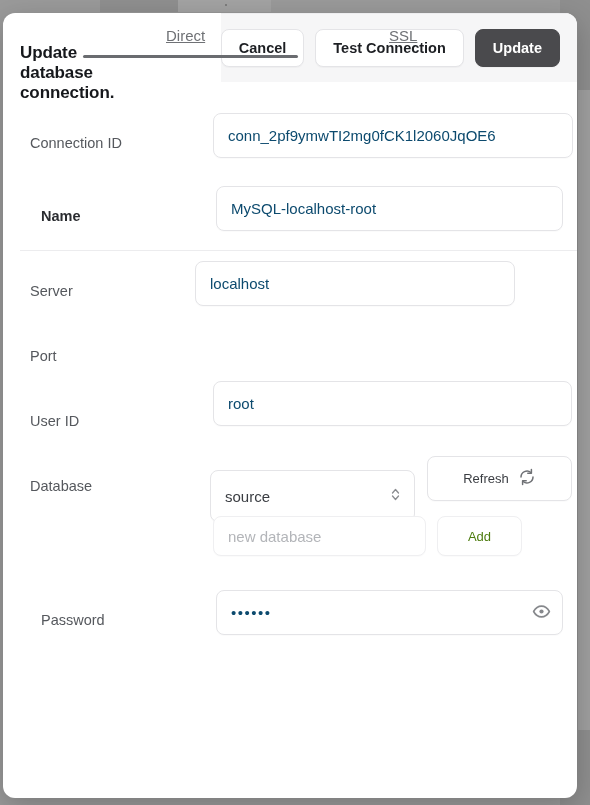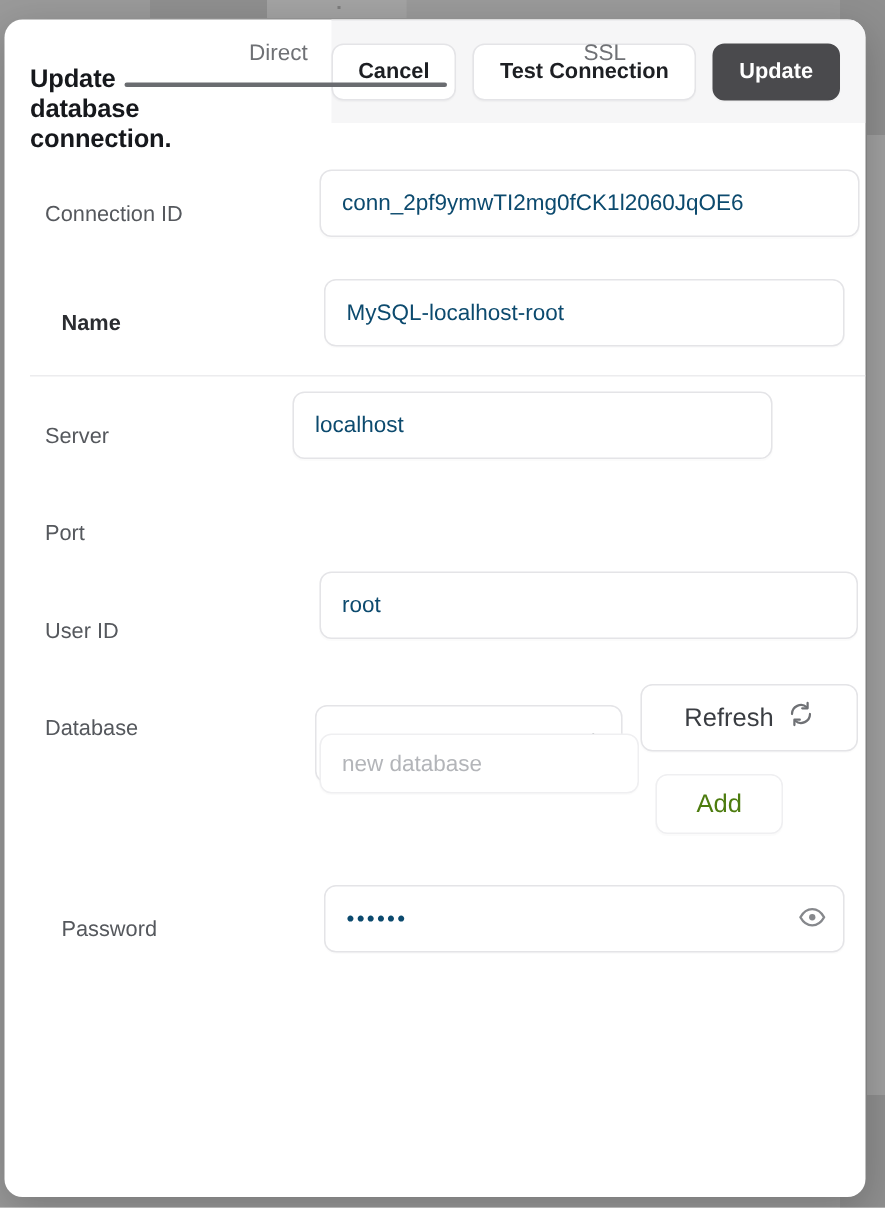--- a/index.html
+++ b/index.html
@@ -77,20 +77,21 @@
   .tab {
     position: absolute;
     top: 14px;
     font-size: 15px;
     color: #6f7175;
     background: none;
     border: none;
     padding: 0;
     cursor: pointer;
     font-family: inherit;
+    text-decoration: underline;
   }
   .tab-direct { left: 163px; }
   .tab-ssl { left: 386px; }
   .tab-underline {
     position: absolute;
     left: 80px;
     top: 42px;
     width: 215px;
     height: 3px;
     background: #6a6c70;
@@ -151,21 +152,21 @@
   .plain-btn {
     position: absolute;
     box-sizing: border-box;
     border: 1px solid #e4e4e7;
     border-radius: 8px;
     background: #fff;
     display: flex;
     align-items: center;
     justify-content: center;
     gap: 9px;
-    font-size: 17px;
+    font-size: 13px;
     color: #3a3d42;
     font-family: inherit;
     cursor: pointer;
     box-shadow: 0 1px 1px rgba(0,0,0,0.02);
   }
   .plain-btn.muted { color: #4d7c0f; border-color: #efeff1; }
 
   .pw-wrap { position: absolute; }
   .pw-wrap .txt-input {
     position: static;
@@ -282,21 +283,21 @@
       <span>
         <svg width="18" height="18" viewBox="0 0 18 18" fill="none">
           <path d="M3 9a6 6 0 0 1 9.9-4.5" stroke="#6f7175" stroke-width="1.5" stroke-linecap="round"></path>
           <path d="M15 9a6 6 0 0 1-9.9 4.5" stroke="#6f7175" stroke-width="1.5" stroke-linecap="round"></path>
           <path d="M13.4 1.6 L13.4 5.2 L9.8 5.2" stroke="#6f7175" stroke-width="1.5" stroke-linecap="round" stroke-linejoin="round"></path>
           <path d="M4.6 16.4 L4.6 12.8 L8.2 12.8" stroke="#6f7175" stroke-width="1.5" stroke-linecap="round" stroke-linejoin="round"></path>
         </svg>
       </span>
     </button>
 
-    <input class="txt-input" style="left: 210px; top: 476px; width: 213px; height: 40px; border-color: rgb(239, 239, 241);" placeholder="new database">
+    <input class="txt-input" style="left: 210px; top: 503px; width: 213px; height: 40px; border-color: rgb(239, 239, 241);" placeholder="new database">
 
     <button class="plain-btn muted" style="left:434px; top:503px; width:85px; height:40px;">Add</button>
 
     <div class="field-label" style="left:38px; top:599px;">Password</div>
     <div class="pw-wrap" style="left:213px; top:577px; width:347px; height:45px;">
       <input class="txt-input" style="padding-right: 42px;" value="••••••">
       <button class="eye-btn">
         <span>
           <svg width="19" height="19" viewBox="0 0 19 19" fill="none">
             <path d="M1.6 9.5C3.6 5.9 6.4 4.1 9.5 4.1s5.9 1.8 7.9 5.4c-2 3.6-4.8 5.4-7.9 5.4S3.6 13.1 1.6 9.5Z" stroke="#86888c" stroke-width="1.6" stroke-linejoin="round"></path>

